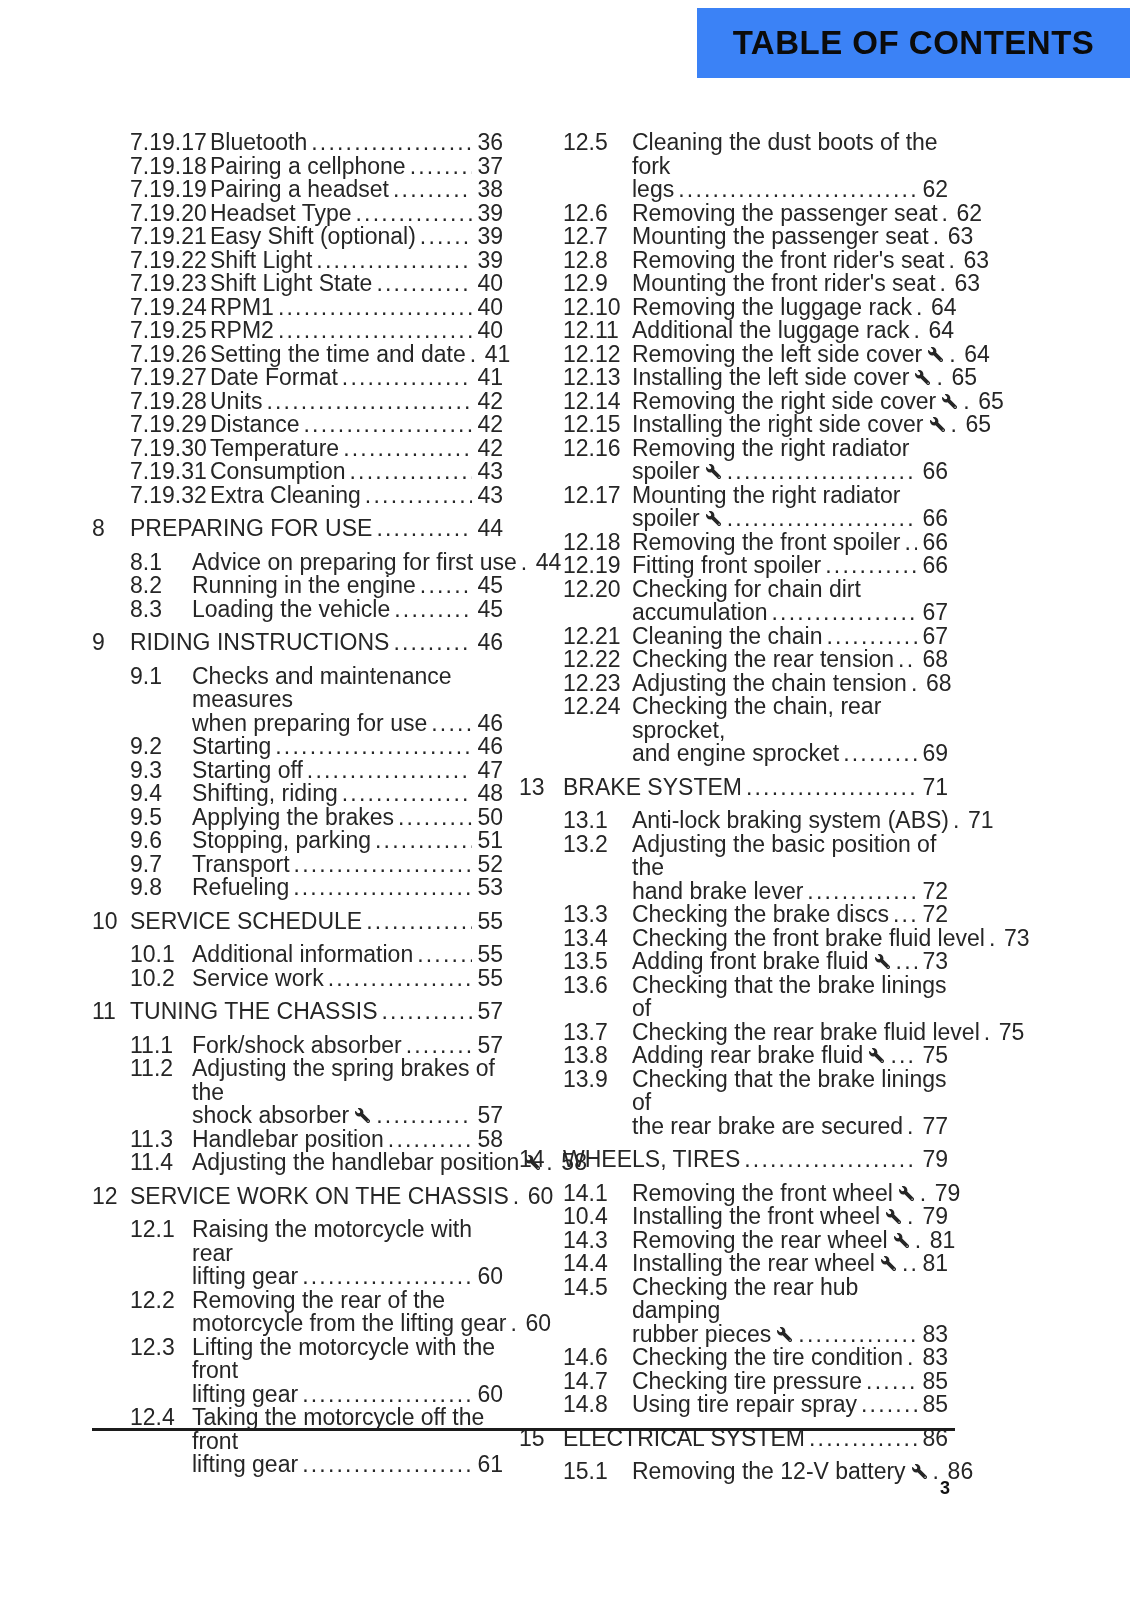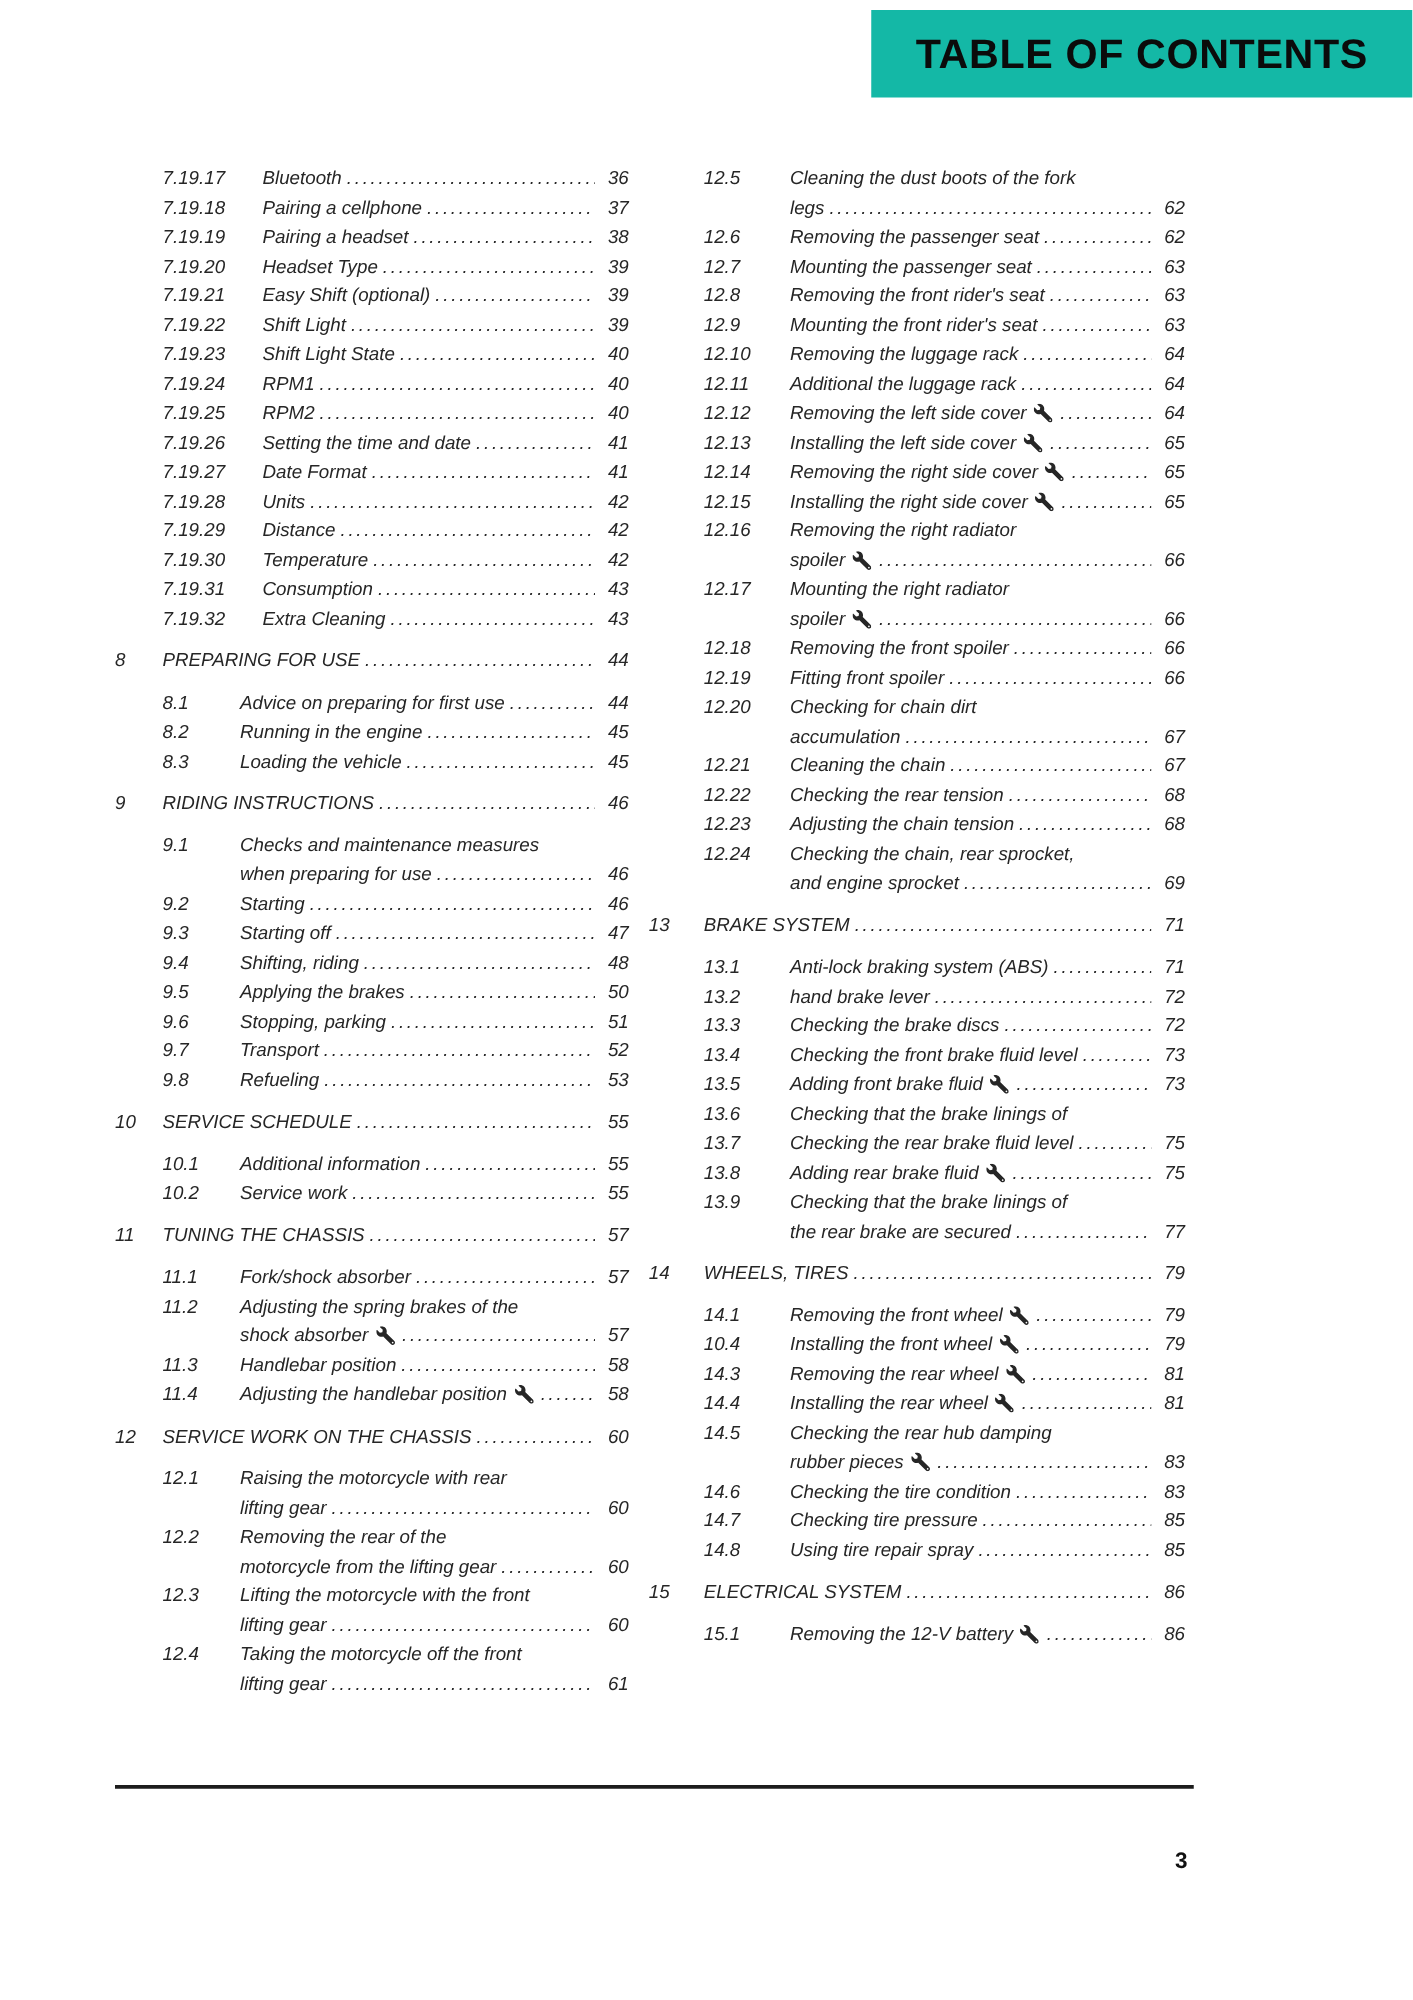--- a/index.html
+++ b/index.html
@@ -9,33 +9,33 @@
     font-family:"Liberation Sans", sans-serif;
     color:#262626;
     position:relative;
     overflow:hidden;
   }
 
   
   .header-bar {
     position:absolute; left:697px; top:8px;
     width:433px; height:70px;
-    background:#14b8a6;
+    background:#3b82f6;
     display:flex; align-items:center; justify-content:center;
   }
   .header-bar .title {
     font-size:33px; font-weight:bold; color:#0b0b0b; letter-spacing:0.5px;
     white-space:nowrap;
   }
 
   
   .toc {
     position:absolute; top:131px; left:92px;
     display:flex;
-    font-size:15px; line-height:23.5px;font-style:italic;
+    font-size:23px; line-height:23.5px;
   }
   .col { display:block; }
   .col1 { width:411px; }
   .col2 { width:429px; margin-left:16px; }
 
   .row { display:flex; }
   .chapter { margin-top:10px; margin-bottom:10px; }
   .chapter .cnum { width:38px; flex-shrink:0; }
   .col2 .chapter .cnum { width:44px; }
 
@@ -738,20 +738,21 @@
           <div class="cline">
             <span class="txt">Anti-lock braking system (ABS)</span>
             <span class="leader"></span>
             <span class="pg">71</span>
           </div>
         </div>
       </div>
       <div class="row item">
         <span class="inum">13.2</span>
         <div class="body">
+          <div class="cont">Adjusting the basic position of the</div>
           <div class="cline">
             <span class="txt">hand brake lever</span>
             <span class="leader"></span>
             <span class="pg">72</span>
           </div>
         </div>
       </div>
       <div class="row item">
         <span class="inum">13.3</span>
         <div class="body">

